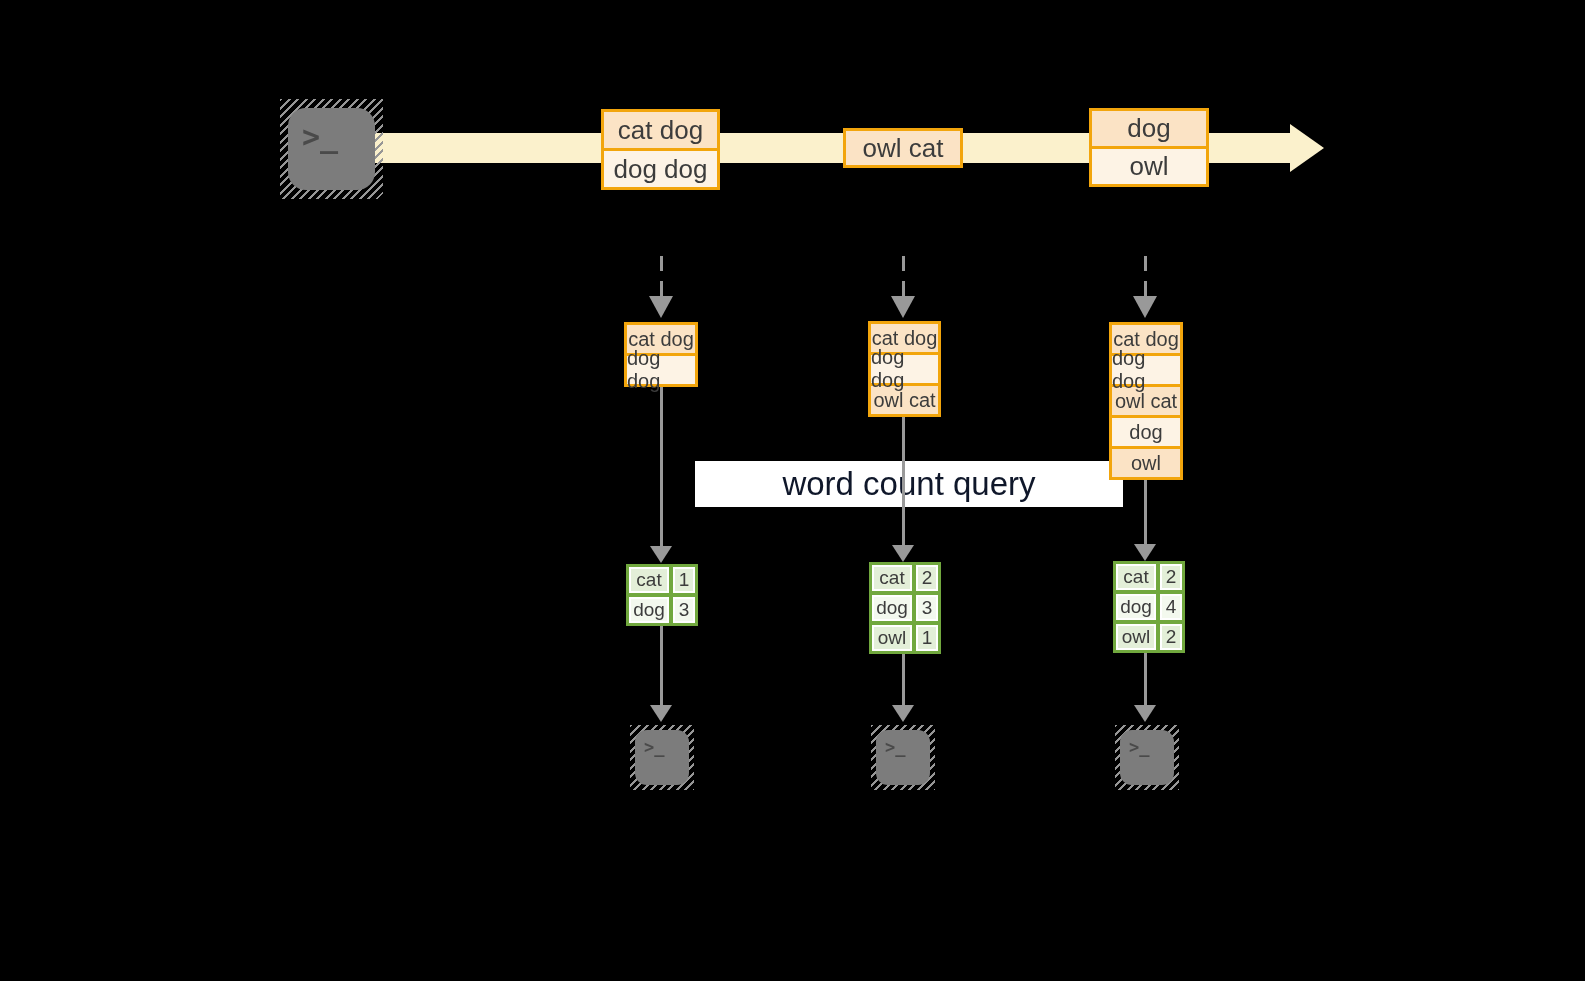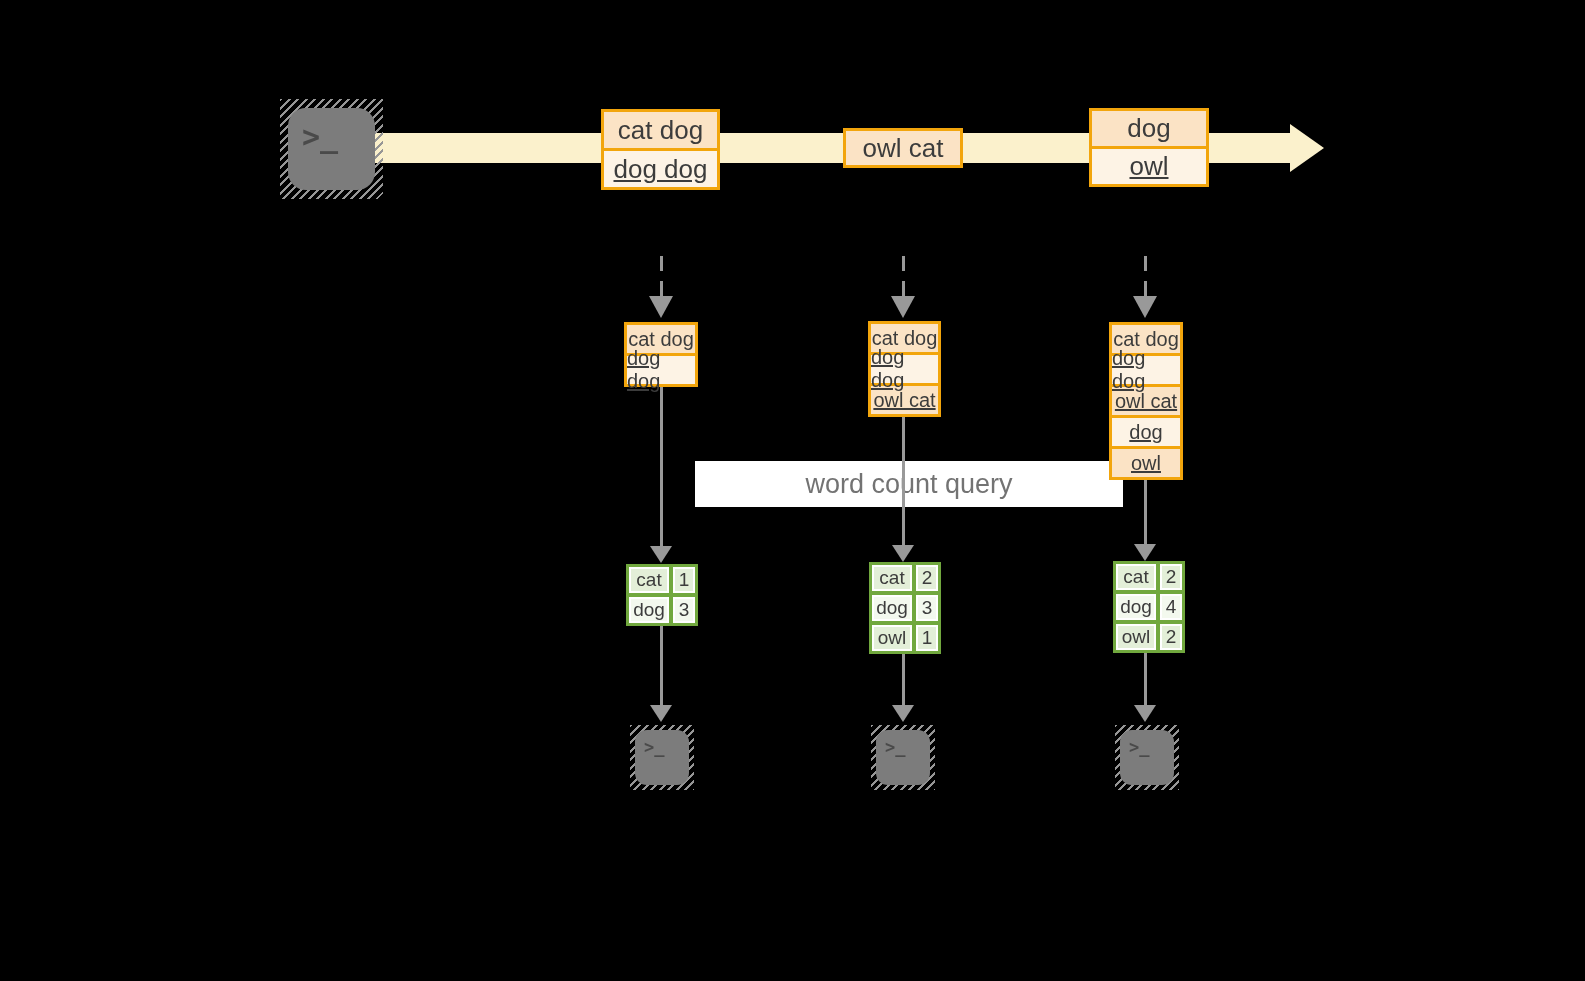--- a/index.html
+++ b/index.html
@@ -28,40 +28,40 @@
   
   .term{position:absolute;z-index:4;
     background:repeating-linear-gradient(135deg,#969696 0 2px,transparent 2px 6px);}
   .term-body{position:absolute;background:var(--terminal-fill);}
   .term-glyph{position:absolute;color:var(--terminal-glyph);
     font-family:"DejaVu Sans Mono","Liberation Mono",monospace;font-weight:bold;line-height:1;}
 
   
   .ostack{position:absolute;box-sizing:border-box;border:3px solid var(--event-border);z-index:4;}
   .orow{display:flex;align-items:center;justify-content:center;color:var(--text-dark);}
-  .orow + .orow{border-top:3px solid var(--event-border);text-decoration:underline;}
+  .orow + .orow{border-top:3px solid var(--event-border);}
   .orow:nth-child(odd){background:var(--event-fill-dark);}
   .orow:nth-child(even){background:var(--event-fill-light);}
   .big .orow{height:36px;font-size:26px;}
   .sm  .orow{height:28px;font-size:20px;}
 
   
   .dline{position:absolute;width:3px;z-index:3;
     background:repeating-linear-gradient(180deg,var(--arrow-gray) 0 15px,transparent 15px 25px);}
   .head-dash{position:absolute;width:0;height:0;z-index:3;
     border-left:12px solid transparent;border-right:12px solid transparent;
     border-top:22px solid var(--arrow-gray);}
   .vline{position:absolute;width:3px;background:var(--arrow-gray);z-index:3;}
   .head-sm{position:absolute;width:0;height:0;z-index:3;
     border-left:11px solid transparent;border-right:11px solid transparent;
     border-top:17px solid var(--arrow-gray);}
 
   
   .qband{position:absolute;background:#ffffff;z-index:2;display:flex;align-items:center;justify-content:center;}
-  .qtext{font-size:27px;color:#737373;}
+  .qtext{font-size:33px;color:#0f172a;}
 
   
   .gtable{position:absolute;display:grid;grid-template-columns:36px 18px;gap:8px;padding:2px;
     background:#ffffff;border:3px solid var(--table-border);z-index:4;}
   .gcell{height:22px;display:flex;align-items:center;justify-content:center;
     font-size:19px;color:var(--text-dark);
     box-shadow:0 0 0 2px #ffffff,0 0 0 4px var(--table-border);}
   .gcell:nth-child(4n+1),.gcell:nth-child(4n+2){background:var(--table-fill);}
   .gcell:nth-child(4n+3),.gcell:nth-child(4n){background:var(--table-fill-alt);}
 </style>

